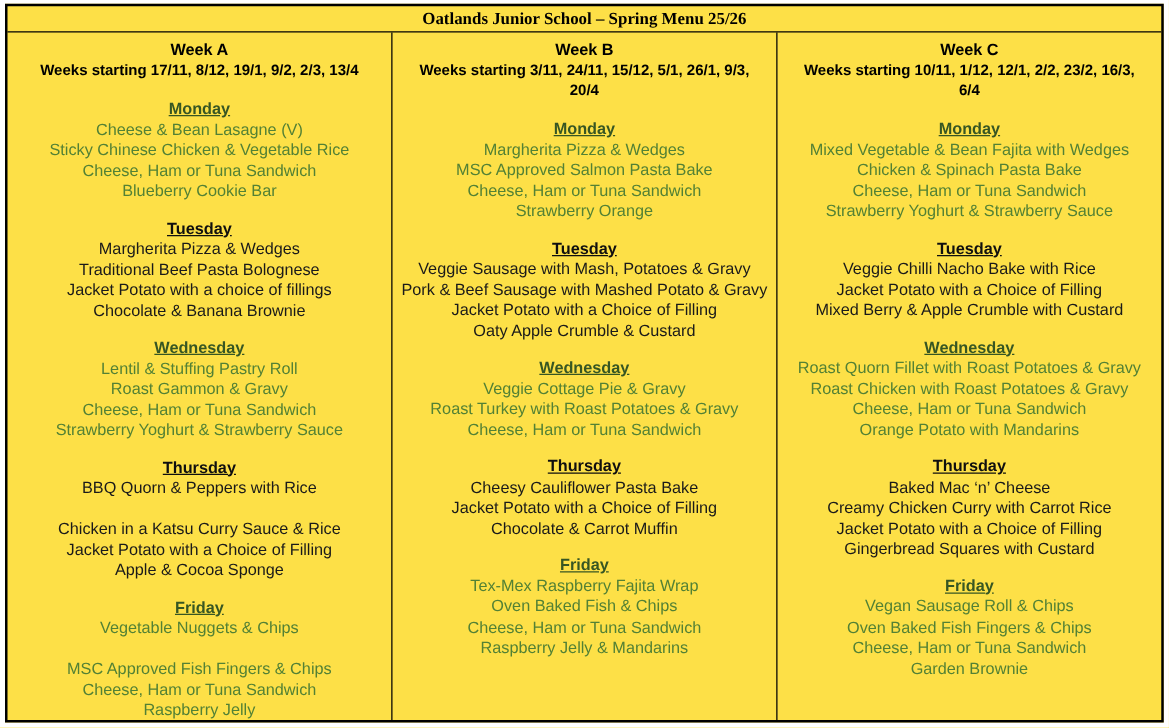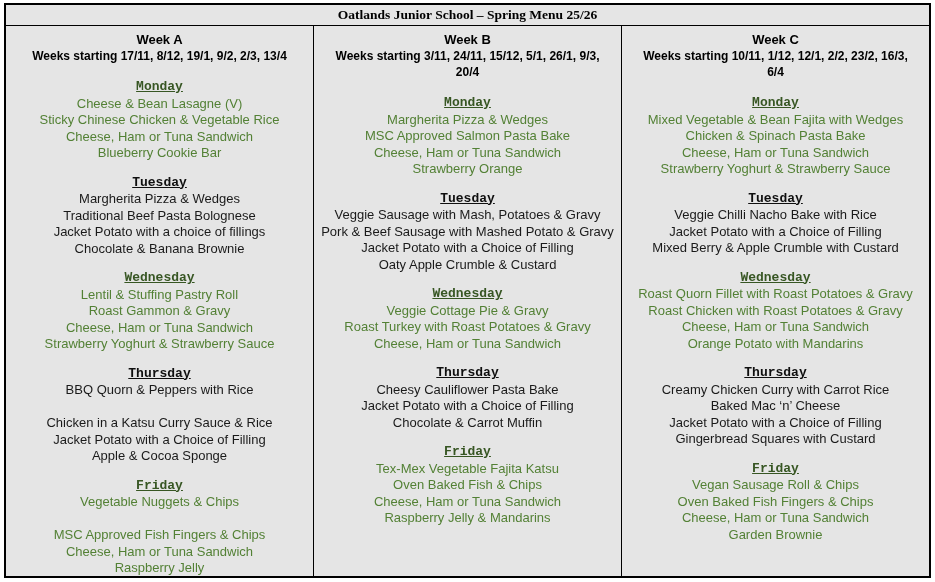--- a/index.html
+++ b/index.html
@@ -15,21 +15,21 @@
     background: #ffffff;
     font-family: "Liberation Sans", sans-serif;
   }
   .menu-table {
     width: 100%;
     height: 100%;
     box-sizing: border-box;
     border: 2px solid #000000;
     display: flex;
     flex-direction: column;
-    background: #e5e5e5;
+    background: #fde047;
   }
   .title-row {
     border-bottom: 1.5px solid #000000;
     text-align: center;
     font-family: "Liberation Serif", serif;
     font-weight: bold;
     font-size: 13.5px;
     line-height: 17px;
     padding: 1px 0 2px 0;
     color: #000000;
@@ -69,21 +69,20 @@
     text-align: center;
   }
   .day-block {
     margin-top: 13px;
   }
   .day-header {
     font-weight: bold;
     font-size: 13px;
     line-height: 16.5px;
     text-decoration: underline;
-    font-family: Liberation Mono, monospace;
   }
   .day-block.black .day-header { color: #0f0f0f; }
   .day-block.green .day-header { color: var(--header-green, #375623); }
   .menu-item {
     font-size: 13px;
     line-height: 16.5px;
   }
   .day-block.black .menu-item { color: #1a1a1a; }
   .day-block.green .menu-item { color: var(--item-green, #538135); }
   .spacer {
@@ -167,21 +166,21 @@
             <div class="menu-item">Cheese, Ham or Tuna Sandwich</div>
           </div>
           <div class="day-block black">
             <div class="day-header">Thursday</div>
             <div class="menu-item">Cheesy Cauliflower Pasta Bake</div>
             <div class="menu-item">Jacket Potato with a Choice of Filling</div>
             <div class="menu-item">Chocolate &amp; Carrot Muffin</div>
           </div>
           <div class="day-block green">
             <div class="day-header">Friday</div>
-            <div class="menu-item">Tex-Mex Vegetable Fajita Katsu</div>
+            <div class="menu-item">Tex-Mex Raspberry Fajita Wrap</div>
             <div class="menu-item">Oven Baked Fish &amp; Chips</div>
             <div class="menu-item">Cheese, Ham or Tuna Sandwich</div>
             <div class="menu-item">Raspberry Jelly &amp; Mandarins</div>
           </div>
         </div>
         <div class="week-col">
           <div class="week-header">
             <div class="week-name">Week C</div>
             <div class="week-dates">Weeks starting 10/11, 1/12, 12/1, 2/2, 23/2, 16/3,
 6/4</div>
@@ -201,22 +200,22 @@
           </div>
           <div class="day-block green">
             <div class="day-header">Wednesday</div>
             <div class="menu-item">Roast Quorn Fillet with Roast Potatoes &amp; Gravy</div>
             <div class="menu-item">Roast Chicken with Roast Potatoes &amp; Gravy</div>
             <div class="menu-item">Cheese, Ham or Tuna Sandwich</div>
             <div class="menu-item">Orange Potato with Mandarins</div>
           </div>
           <div class="day-block black">
             <div class="day-header">Thursday</div>
+            <div class="menu-item">Baked Mac ‘n’ Cheese</div>
             <div class="menu-item">Creamy Chicken Curry with Carrot Rice</div>
-            <div class="menu-item">Baked Mac ‘n’ Cheese</div>
             <div class="menu-item">Jacket Potato with a Choice of Filling</div>
             <div class="menu-item">Gingerbread Squares with Custard</div>
           </div>
           <div class="day-block green">
             <div class="day-header">Friday</div>
             <div class="menu-item">Vegan Sausage Roll &amp; Chips</div>
             <div class="menu-item">Oven Baked Fish Fingers &amp; Chips</div>
             <div class="menu-item">Cheese, Ham or Tuna Sandwich</div>
             <div class="menu-item">Garden Brownie</div>
           </div>

